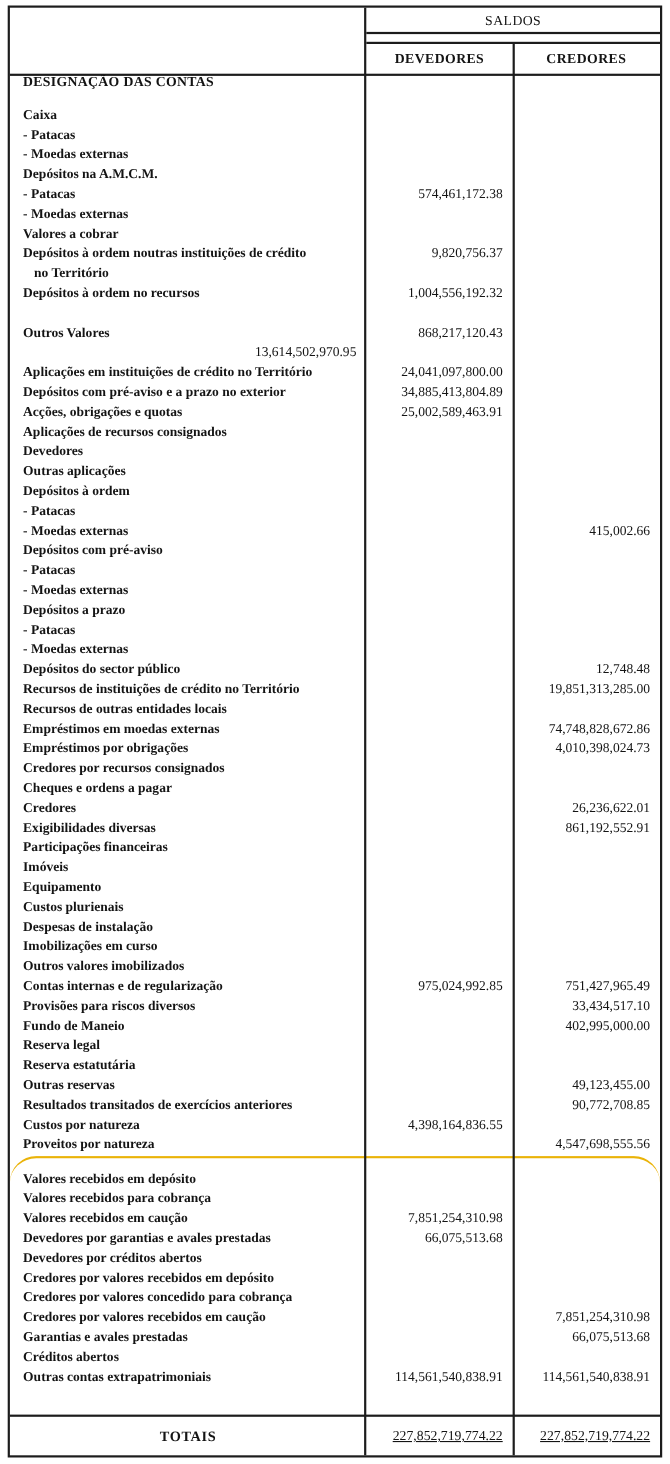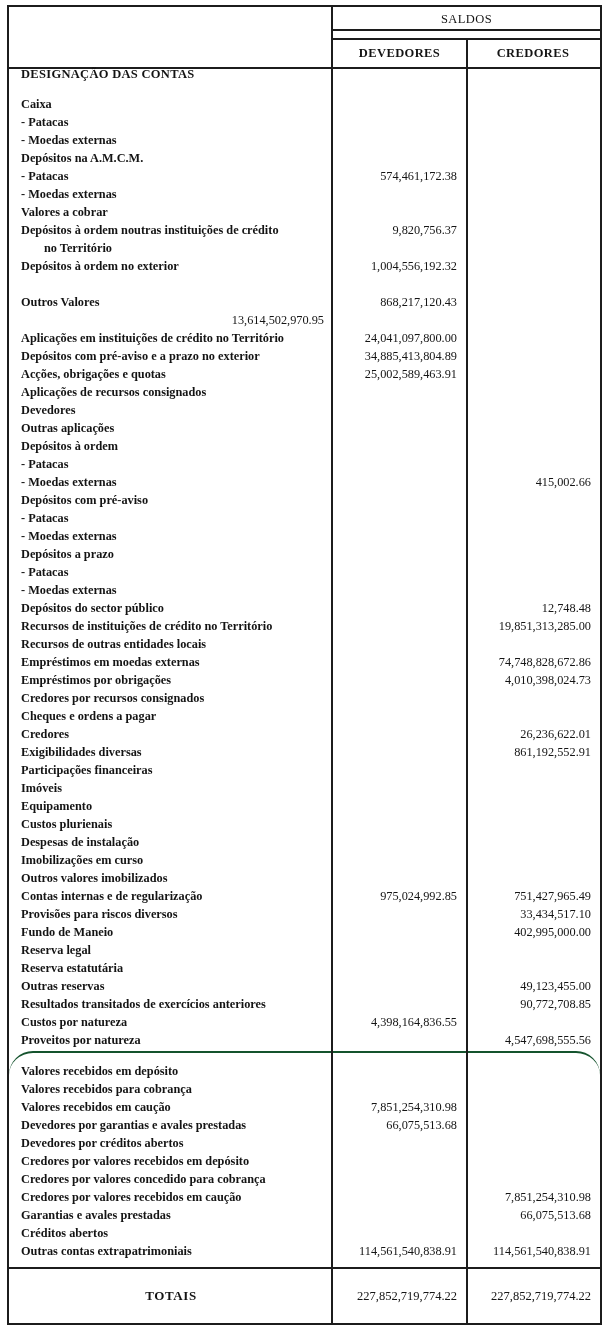--- a/index.html
+++ b/index.html
@@ -41,42 +41,42 @@
   .thin-row { height: 7px; border-bottom: 2px solid #1c1c1c; }
   .subheads { display: grid; grid-template-columns: 133px 134px; height: 27px; }
   .subheads .sub {
     display: flex; align-items: center; justify-content: center;
     font-weight: bold; font-size: 12.5px; letter-spacing: 0.4px;
   }
 
   
   .body { flex: none; border-radius: 24px; }
   .section-a { padding-top: 26px; padding-bottom: 2px; }
-  .section-b { border-top: 2px solid #14532d; padding-top: 9px; padding-bottom: 7px; }
+  .section-b { border-top: 2px solid #eab308; padding-top: 9px; padding-bottom: 26px; }
   .row { display: grid; grid-template-columns: 324px 133px 134px; height: 18px; line-height: 18px; }
   .row .c1 {
     padding-left: 12px; font-weight: bold; font-size: 12.3px;
     white-space: nowrap; overflow: hidden;
   }
-  .row.cont .c1 { padding-left: 22px; margin-left: 13px; }
+  .row.cont .c1 { padding-left: 22px; }
   .num {
     text-align: right; padding-right: 9px;
     font-weight: normal; font-size: 12.3px;
     font-variant-numeric: tabular-nums;
     white-space: nowrap;
   }
 
   
   .totals {
     border-top: 2px solid #1c1c1c; flex: 1;
     display: grid; grid-template-columns: 324px 133px 134px;
     align-items: center;
   }
   .tot-label { text-align: center; font-weight: bold; font-size: 13px; letter-spacing: 0.6px; }
-  .tot-num { font-size: 12.5px; }
+  .tot-num { font-size: 12.5px; text-decoration: underline; }
 </style>
 </head>
 <body>
 
 <div class="page">
   <div class="table">
 
     <div class="vline v1"></div>
     <div class="vline v2"></div>
 
@@ -132,21 +132,21 @@
           <div class="c1">Depósitos à ordem noutras instituições de crédito</div>
           <div class="num">9,820,756.37</div>
           <div class="num"></div>
         </div>
         <div class="row cont">
           <div class="c1">no Território</div>
           <div class="num"></div>
           <div class="num"></div>
         </div>
         <div class="row">
-          <div class="c1">Depósitos à ordem no exterior</div>
+          <div class="c1">Depósitos à ordem no recursos</div>
           <div class="num">1,004,556,192.32</div>
           <div class="num"></div>
         </div>
         <div class="row">
           <div class="num"></div>
           <div class="num"></div>
         </div>
         <div class="row">
           <div class="c1">Outros Valores</div>
           <div class="num">868,217,120.43</div>

